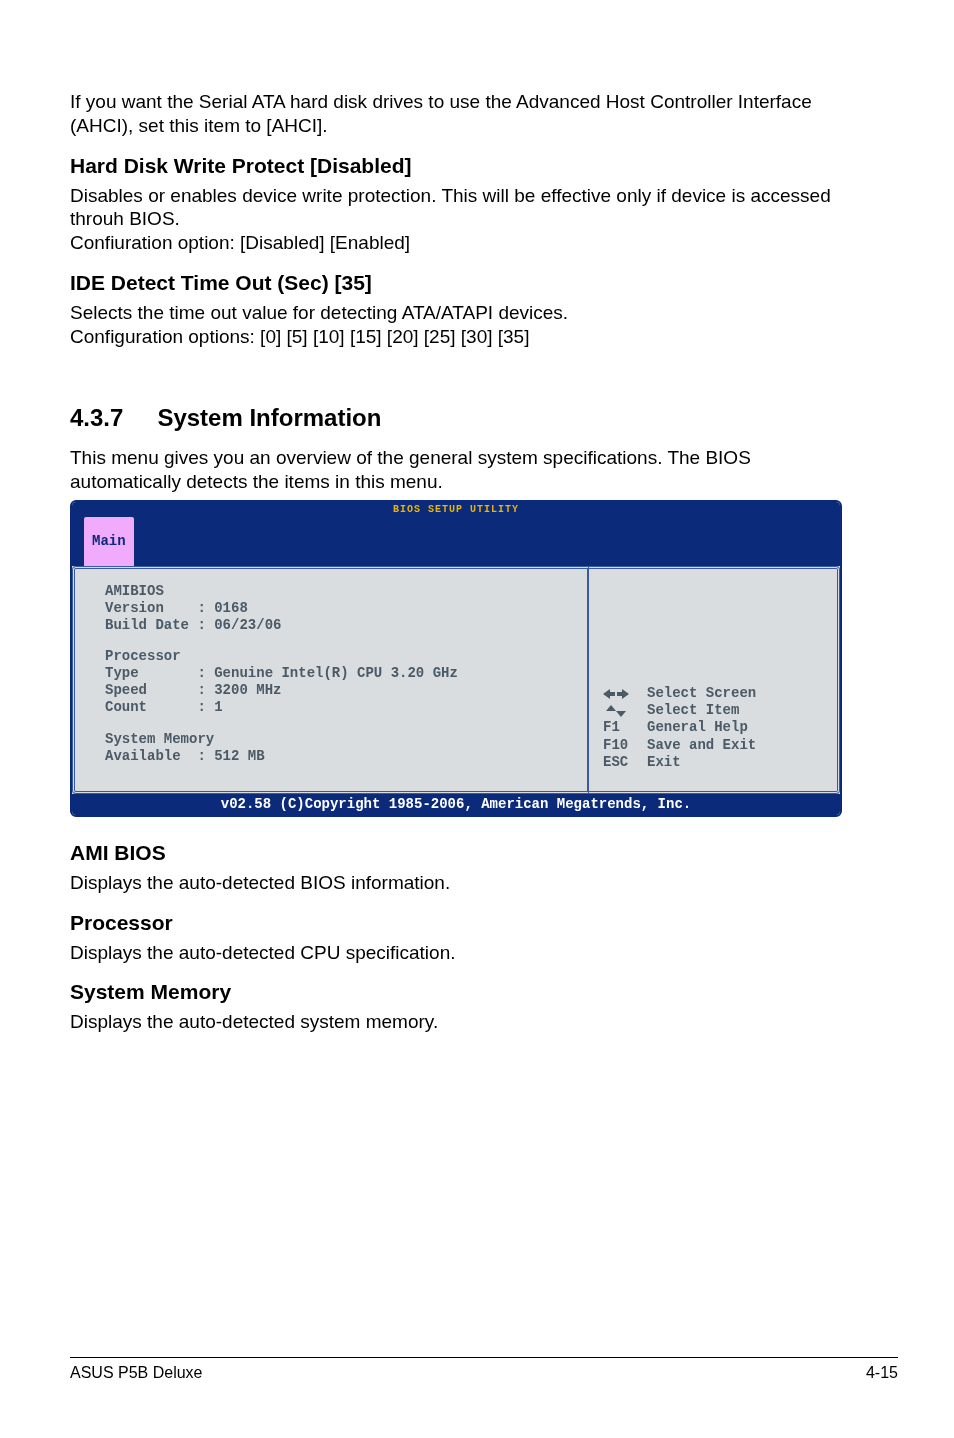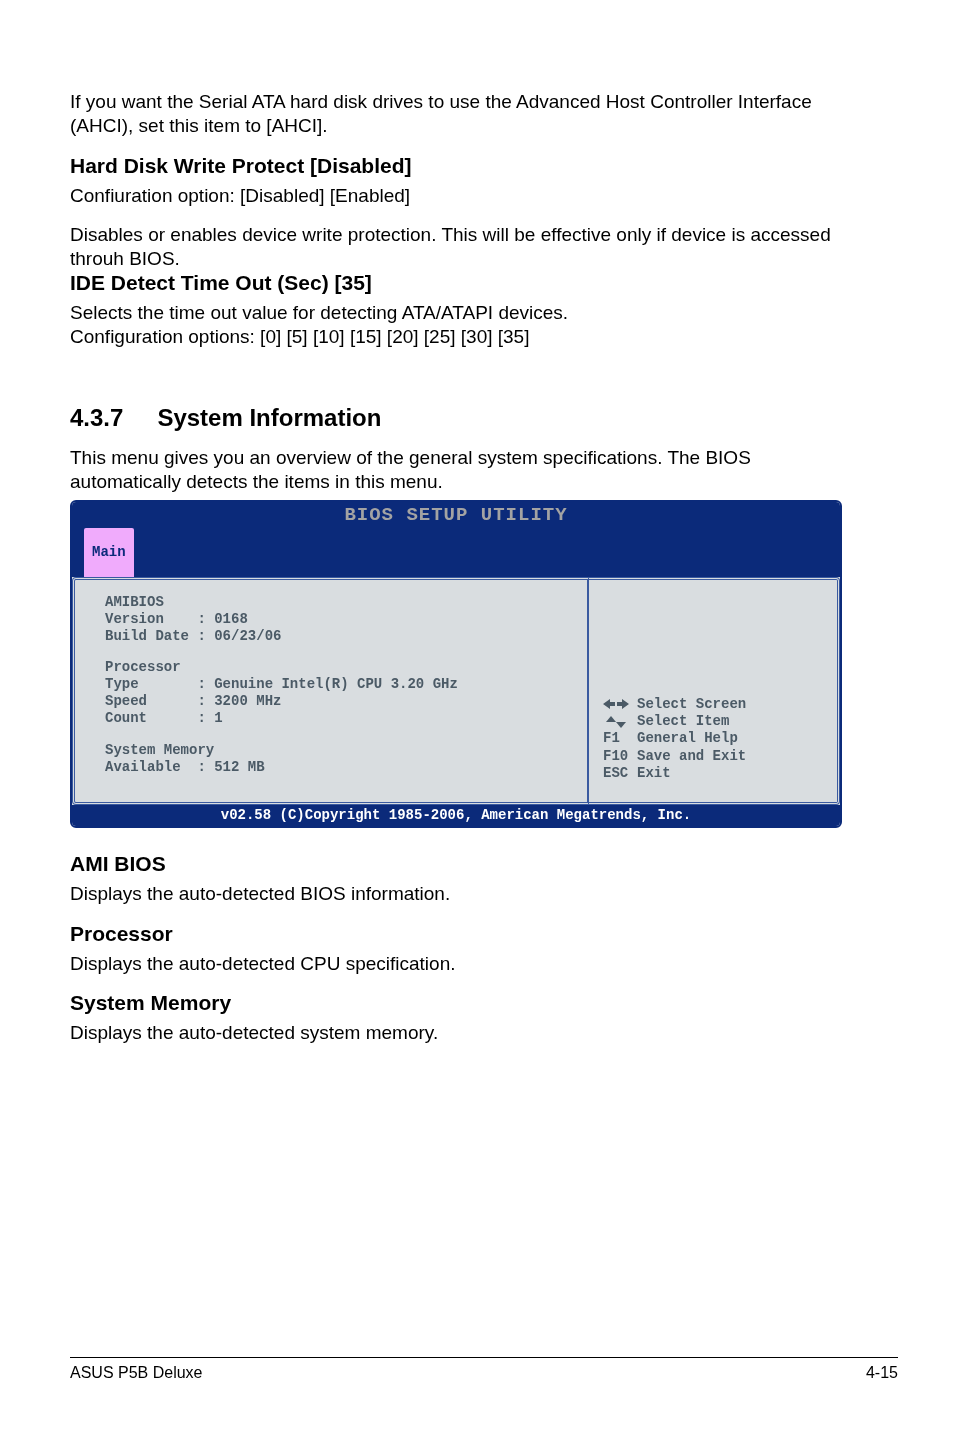--- a/index.html
+++ b/index.html
@@ -41,24 +41,24 @@
   .bios {
     margin: 6px 0 24px 0;
     border: 2px solid #0b2a7a;
     border-radius: 6px;
     overflow: hidden;
     font-family: "Courier New", monospace;
     line-height: 1.22;
   }
   .bios-title {
     background: #0b2a7a;
-    color: #a3a3a3;
+    color: #eab308;
     text-align: center;
     font-weight: bold;
-    font-size: 19px;
+    font-size: 10px;
     letter-spacing: 1px;
     padding: 2px 0 1px 0;
   }
   .bios-tabbar {
     background: #0b2a7a;
     padding: 0 0 0 12px;
   }
   .bios-tab {
     display: inline-block;
     background: #f0abfc;
@@ -88,21 +88,21 @@
     padding: 14px 14px 14px 14px;
     border: 3px double #3a5aa0;
     border-left: none;
     border-top-right-radius: 4px;
     border-bottom-right-radius: 4px;
     display: flex;
     flex-direction: column;
     justify-content: flex-end;
   }
   .bios-kv { white-space: pre; }
-  .help-row { display: flex; align-items: center; }
+  .help-row { display: flex; gap: 10px; align-items: center; }
   .help-key { width: 34px; color: #4b5a66; }
   .help-txt { color: #4b5a66; }
   .arrow-lr { font-size: 13px; display:inline-block; width:34px; }
   .arrow-ud { font-size: 13px; display:inline-block; width:34px; }
   .arrow-lr svg,.arrow-ud svg { vertical-align: middle; }
 
   .bios-footer {
     background: #0b2a7a;
     color: #fff;
     text-align: center;
@@ -126,22 +126,22 @@
   }
 </style>
 </head>
 <body>
 
 <div class="page">
 
   <p class="para">If you want the Serial ATA hard disk drives to use the Advanced Host Controller Interface (AHCI), set this item to [AHCI].</p>
 
   <div class="h3">Hard Disk Write Protect [Disabled]</div>
+  <p class="para" style="margin-bottom:0">Disables or enables device write protection. This will be effective only if device is accessed throuh BIOS.</p>
   <p class="para">Confiuration option: [Disabled] [Enabled]</p>
-  <p class="para" style="margin-bottom:0">Disables or enables device write protection. This will be effective only if device is accessed throuh BIOS.</p>
 
   <div class="h3">IDE Detect Time Out (Sec) [35]</div>
   <p class="para" style="margin-bottom:0">Selects the time out value for detecting ATA/ATAPI devices.</p>
   <p class="para">Configuration options: [0] [5] [10] [15] [20] [25] [30] [35]</p>
 
   <div class="spacer-md"></div>
 
   <div class="section-num">
     <span>4.3.7</span>
     <span>System Information</span>

